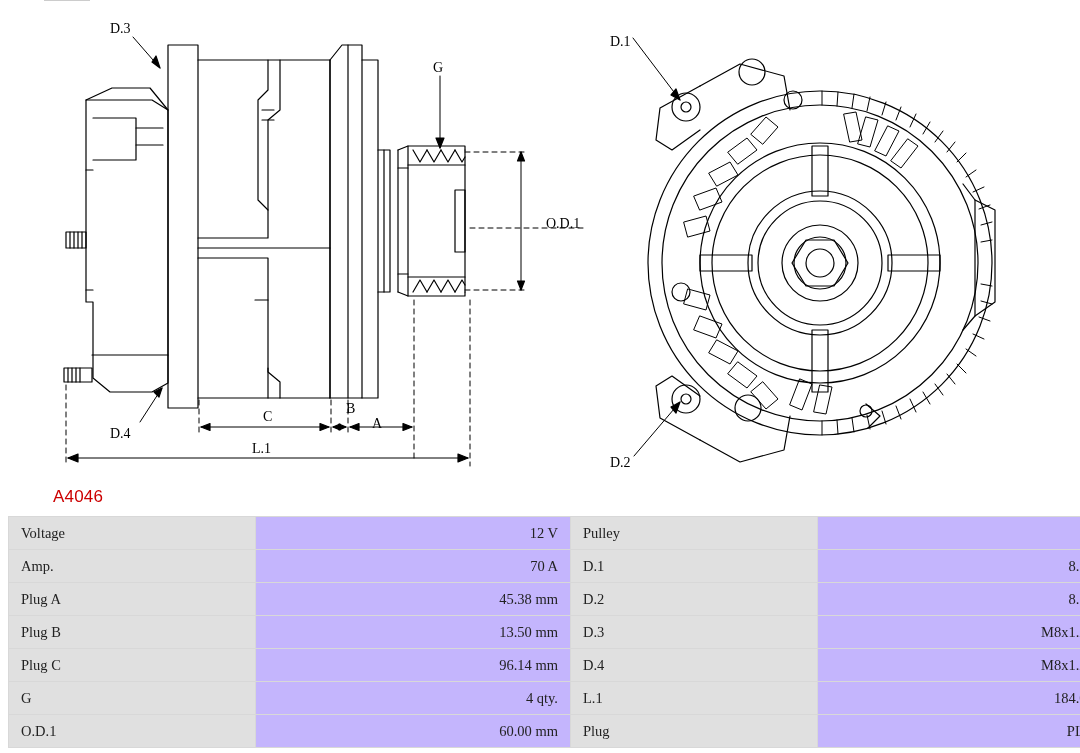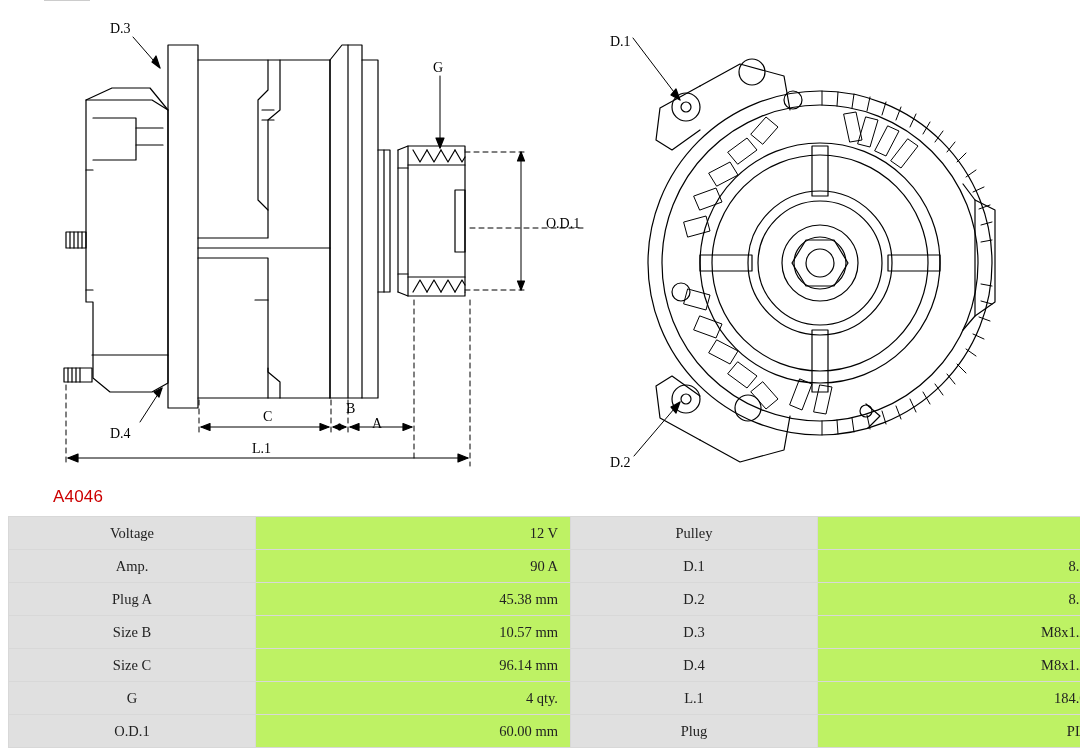--- a/index.html
+++ b/index.html
@@ -49,26 +49,26 @@
     font-size: 14.5px;
   }
   table.specs td {
     border: 1px solid #d8d8d8;
     height: 32px;
     padding: 0 12px;
     vertical-align: middle;
   }
   td.lbl {
     background: #e0e0e0;
-    text-align: center;
+    text-align: left;
     width: 222px;
     color: #222;
   }
   td.val {
-    background: #bef264;
+    background: #c4b5fd;
     text-align: right;
     width: 290px;
     color: #222;
   }
   .top-edge {
     position: absolute;
     left: 44px;
     top: 0px;
     width: 46px;
     height: 3px;
@@ -269,38 +269,38 @@
   <table class="specs">
     <tbody>
       <tr>
         <td class="lbl">Voltage</td>
         <td class="val">12 V</td>
         <td class="lbl">Pulley</td>
         <td class="val">AP</td>
       </tr>
       <tr>
         <td class="lbl">Amp.</td>
-        <td class="val">90 A</td>
+        <td class="val">70 A</td>
         <td class="lbl">D.1</td>
         <td class="val">8.50 mm</td>
       </tr>
       <tr>
         <td class="lbl">Plug A</td>
         <td class="val">45.38 mm</td>
         <td class="lbl">D.2</td>
         <td class="val">8.50 mm</td>
       </tr>
       <tr>
-        <td class="lbl">Size B</td>
-        <td class="val">10.57 mm</td>
+        <td class="lbl">Plug B</td>
+        <td class="val">13.50 mm</td>
         <td class="lbl">D.3</td>
         <td class="val">M8x1.25 mm</td>
       </tr>
       <tr>
-        <td class="lbl">Size C</td>
+        <td class="lbl">Plug C</td>
         <td class="val">96.14 mm</td>
         <td class="lbl">D.4</td>
         <td class="val">M8x1.25 mm</td>
       </tr>
       <tr>
         <td class="lbl">G</td>
         <td class="val">4 qty.</td>
         <td class="lbl">L.1</td>
         <td class="val">184.00 mm</td>
       </tr>

